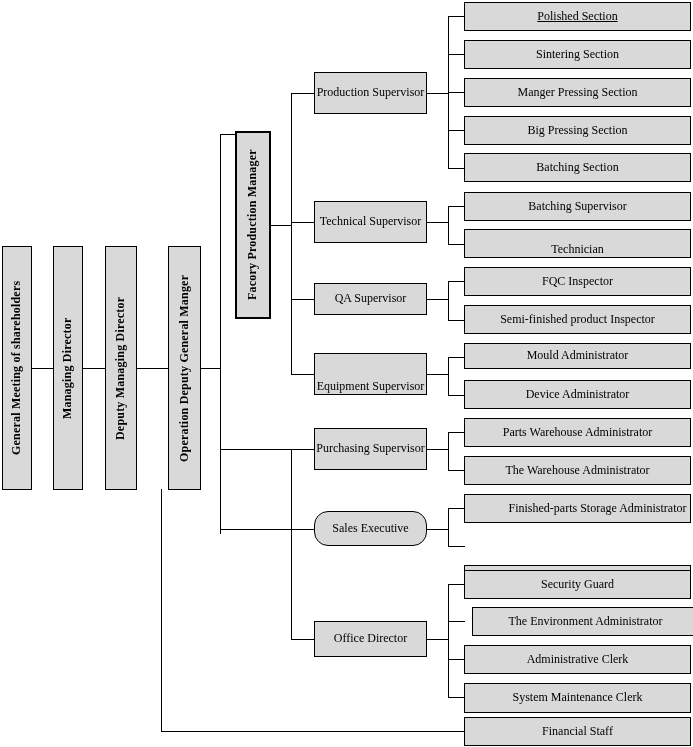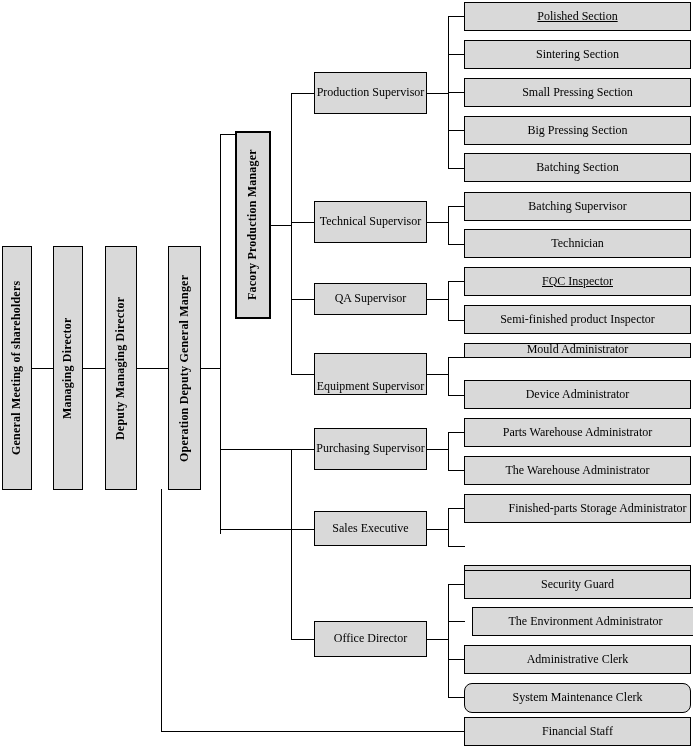--- a/index.html
+++ b/index.html
@@ -82,65 +82,65 @@
   </div>
 
   <div class="node" style="left:314px; top:353px; width:113px; height:42px;align-items:flex-end;">
     <span>Equipment Supervisor</span>
   </div>
 
   <div class="node" style="left:314px; top:428px; width:113px; height:42px;">
     <span>Purchasing Supervisor</span>
   </div>
 
-  <div class="node" style="left:314px; top:511px; width:113px; height:35px;">
+  <div class="node" style="left:314px; top:511px; width:113px; height:35px;border-radius:14px;">
     <span>Sales Executive</span>
   </div>
 
   <div class="node" style="left:314px; top:621px; width:113px; height:36px;">
     <span>Office Director</span>
   </div>
 
   <div class="node" style="left:464px; top:2px; width:227px; height:29px;text-decoration:underline;">
     <span>Polished Section</span>
   </div>
 
   <div class="node" style="left:464px; top:40px; width:227px; height:29px;">
     <span>Sintering Section</span>
   </div>
 
   <div class="node" style="left:464px; top:78px; width:227px; height:29px;">
-    <span>Small Pressing Section</span>
+    <span>Manger Pressing Section</span>
   </div>
 
   <div class="node" style="left:464px; top:116px; width:227px; height:29px;">
     <span>Big Pressing Section</span>
   </div>
 
   <div class="node" style="left:464px; top:153px; width:227px; height:29px;">
     <span>Batching  Section</span>
   </div>
 
   <div class="node" style="left:464px; top:192px; width:227px; height:29px;">
     <span>Batching Supervisor</span>
   </div>
 
-  <div class="node" style="left:464px; top:229px; width:227px; height:29px;">
+  <div class="node" style="left:464px; top:229px; width:227px; height:29px;align-items:flex-end;">
     <span>Technician</span>
   </div>
 
-  <div class="node" style="left:464px; top:267px; width:227px; height:29px;text-decoration:underline;">
+  <div class="node" style="left:464px; top:267px; width:227px; height:29px;">
     <span>FQC Inspector</span>
   </div>
 
   <div class="node" style="left:464px; top:305px; width:227px; height:29px;">
     <span>Semi-finished product Inspector</span>
   </div>
 
-  <div class="node" style="left:464px; top:343px; width:227px; height:15px;align-items:flex-end;">
+  <div class="node" style="left:464px; top:343px; width:227px; height:26px;">
     <span>Mould Administrator</span>
   </div>
 
   <div class="node" style="left:464px; top:380px; width:227px; height:29px;">
     <span>Device Administrator</span>
   </div>
 
   <div class="node" style="left:464px; top:418px; width:227px; height:29px;">
     <span>Parts Warehouse Administrator</span>
   </div>
@@ -162,21 +162,21 @@
   </div>
 
   <div class="node" style="left:464px; top:607px; width:227px; height:29px;margin-left:8px;">
     <span>The Environment Administrator</span>
   </div>
 
   <div class="node" style="left:464px; top:645px; width:227px; height:29px;">
     <span>Administrative Clerk</span>
   </div>
 
-  <div class="node" style="left:464px; top:683px; width:227px; height:30px;border-radius:8px;">
+  <div class="node" style="left:464px; top:683px; width:227px; height:30px;">
     <span>System Maintenance Clerk</span>
   </div>
 
   <div class="node" style="left:464px; top:717px; width:227px; height:29px;">
     <span>Financial Staff</span>
   </div>
 
   <div class="conn h" style="left:201px; top:368px; width:20px; height:1px;"></div>
   <div class="conn v" style="left:220px; top:134px; width:1px; height:400px;"></div>
 

